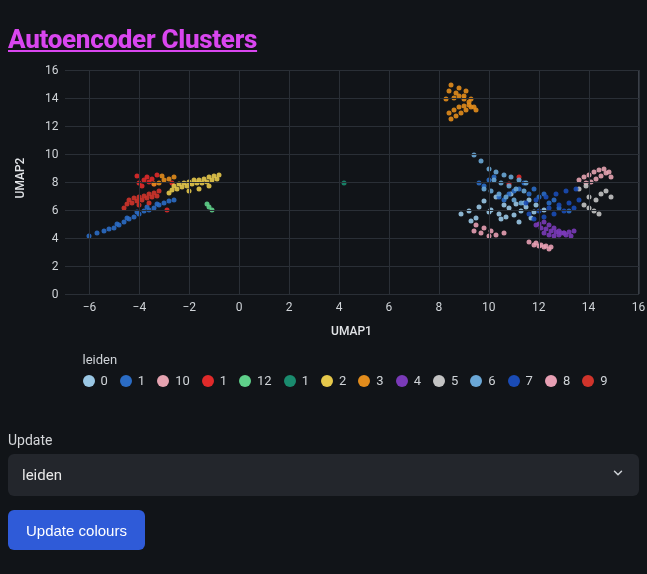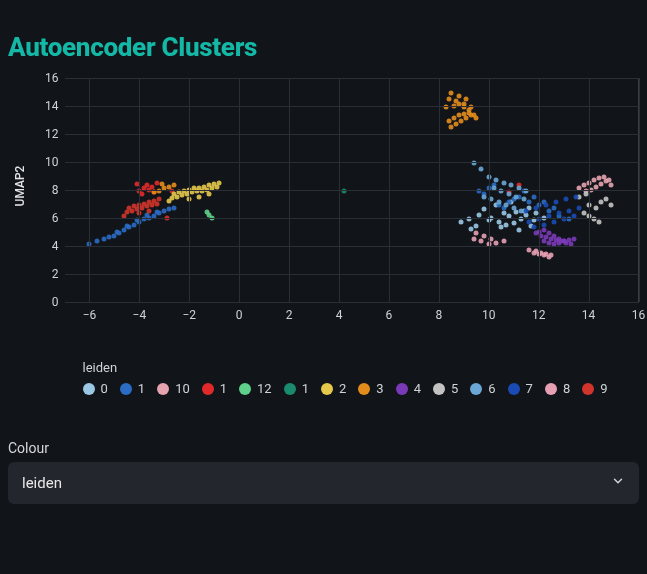--- a/index.html
+++ b/index.html
@@ -10,25 +10,26 @@
     color: #e8e8e8;
     font-family: -apple-system, BlinkMacSystemFont, "Segoe UI", Roboto, Helvetica, Arial, sans-serif;
     width: 647px;
     height: 574px;
     overflow: hidden;
   }
   .page {
     padding: 8px 8px 8px 8px;
   }
   h1.title {
-    margin: 24px 0 12px 0;
+    margin: 16px 0 12px 0;
     font-size: 26px;
     font-weight: 800;
     letter-spacing: -0.3px;
-    color: #14b8a6;
+    color: #d946ef;
+    text-decoration: underline;
   }
   .chart-wrap {
     position: relative;
     width: 630px;
     height: 340px;
     margin: 0 auto 8px auto;
   }
   .plot-area {
     position: absolute;
     left: 56px;
@@ -458,20 +459,21 @@
         <div class="grid-v" style="left: 430.348px; top: 4px; width: 1px; height: 224px;"></div>
         <div class="x-tick-label" style="left: 480.261px;">10</div>
         <div class="grid-v" style="left: 480.261px; top: 4px; width: 1px; height: 224px;"></div>
         <div class="x-tick-label" style="left: 530.174px;">12</div>
         <div class="grid-v" style="left: 530.174px; top: 4px; width: 1px; height: 224px;"></div>
         <div class="x-tick-label" style="left: 580.087px;">14</div>
         <div class="grid-v" style="left: 580.087px; top: 4px; width: 1px; height: 224px;"></div>
         <div class="x-tick-label" style="left: 630px;">16</div>
         <div class="grid-v" style="left: 630px; top: 4px; width: 1px; height: 224px;"></div>
       </div>
+    <div class="x-axis-title">UMAP1</div>
     <div class="legend">
       <div class="legend-title">leiden</div>
       <div class="legend-items" id="legend-items">
           <span class="legend-item">
             <span class="legend-swatch" style="background: rgb(154, 199, 228);"></span>
             <span>0</span>
           </span>
           <span class="legend-item">
             <span class="legend-swatch" style="background: rgb(43, 108, 196);"></span>
             <span>1</span>
@@ -522,23 +524,24 @@
           </span>
           <span class="legend-item">
             <span class="legend-swatch" style="background: rgb(208, 52, 43);"></span>
             <span>9</span>
           </span>
         </div>
     </div>
   </div>
 
   <div class="controls">
-    <div class="control-label">Colour</div>
+    <div class="control-label">Update</div>
     <div class="select">
       <span>leiden</span>
       <span class="chev">
         <svg width="14" height="14" viewBox="0 0 24 24" fill="none" stroke="currentColor" stroke-width="2.5" stroke-linecap="round" stroke-linejoin="round">
             <polyline points="6 9 12 15 18 9"></polyline>
           </svg>
       </span>
     </div>
+    <button class="btn-primary">Update colours</button>
   </div>
 </div>
 
 </body></html>

